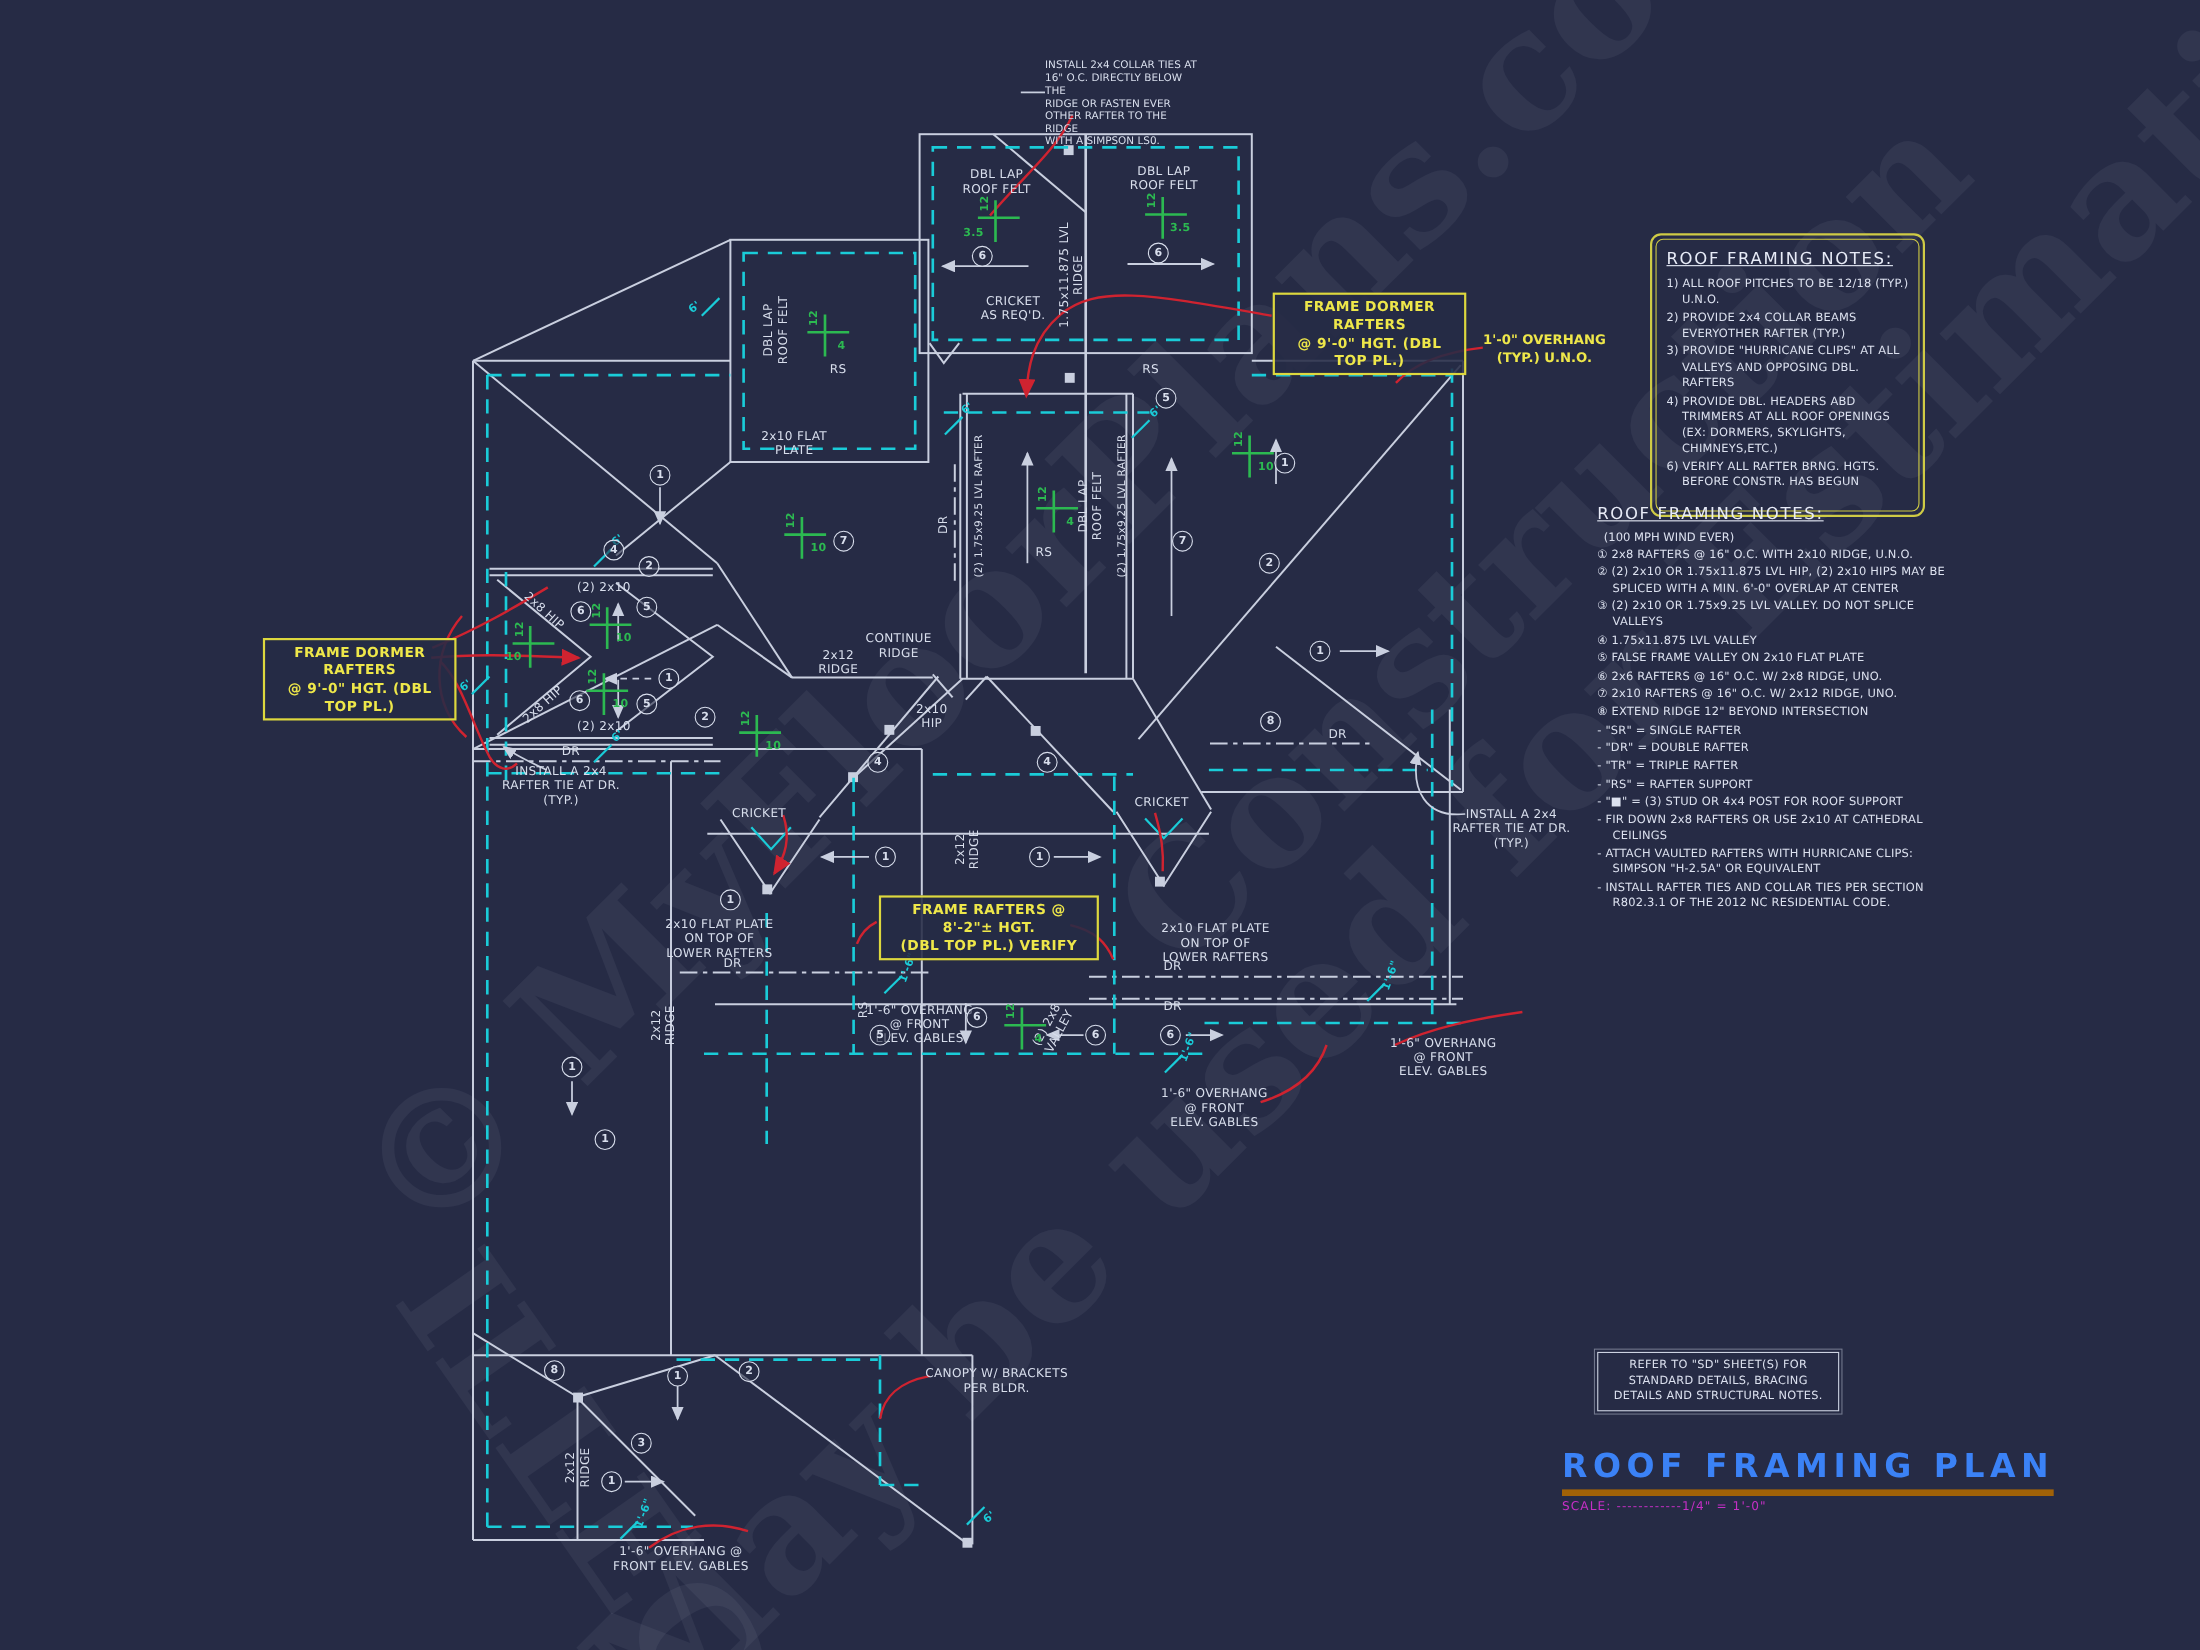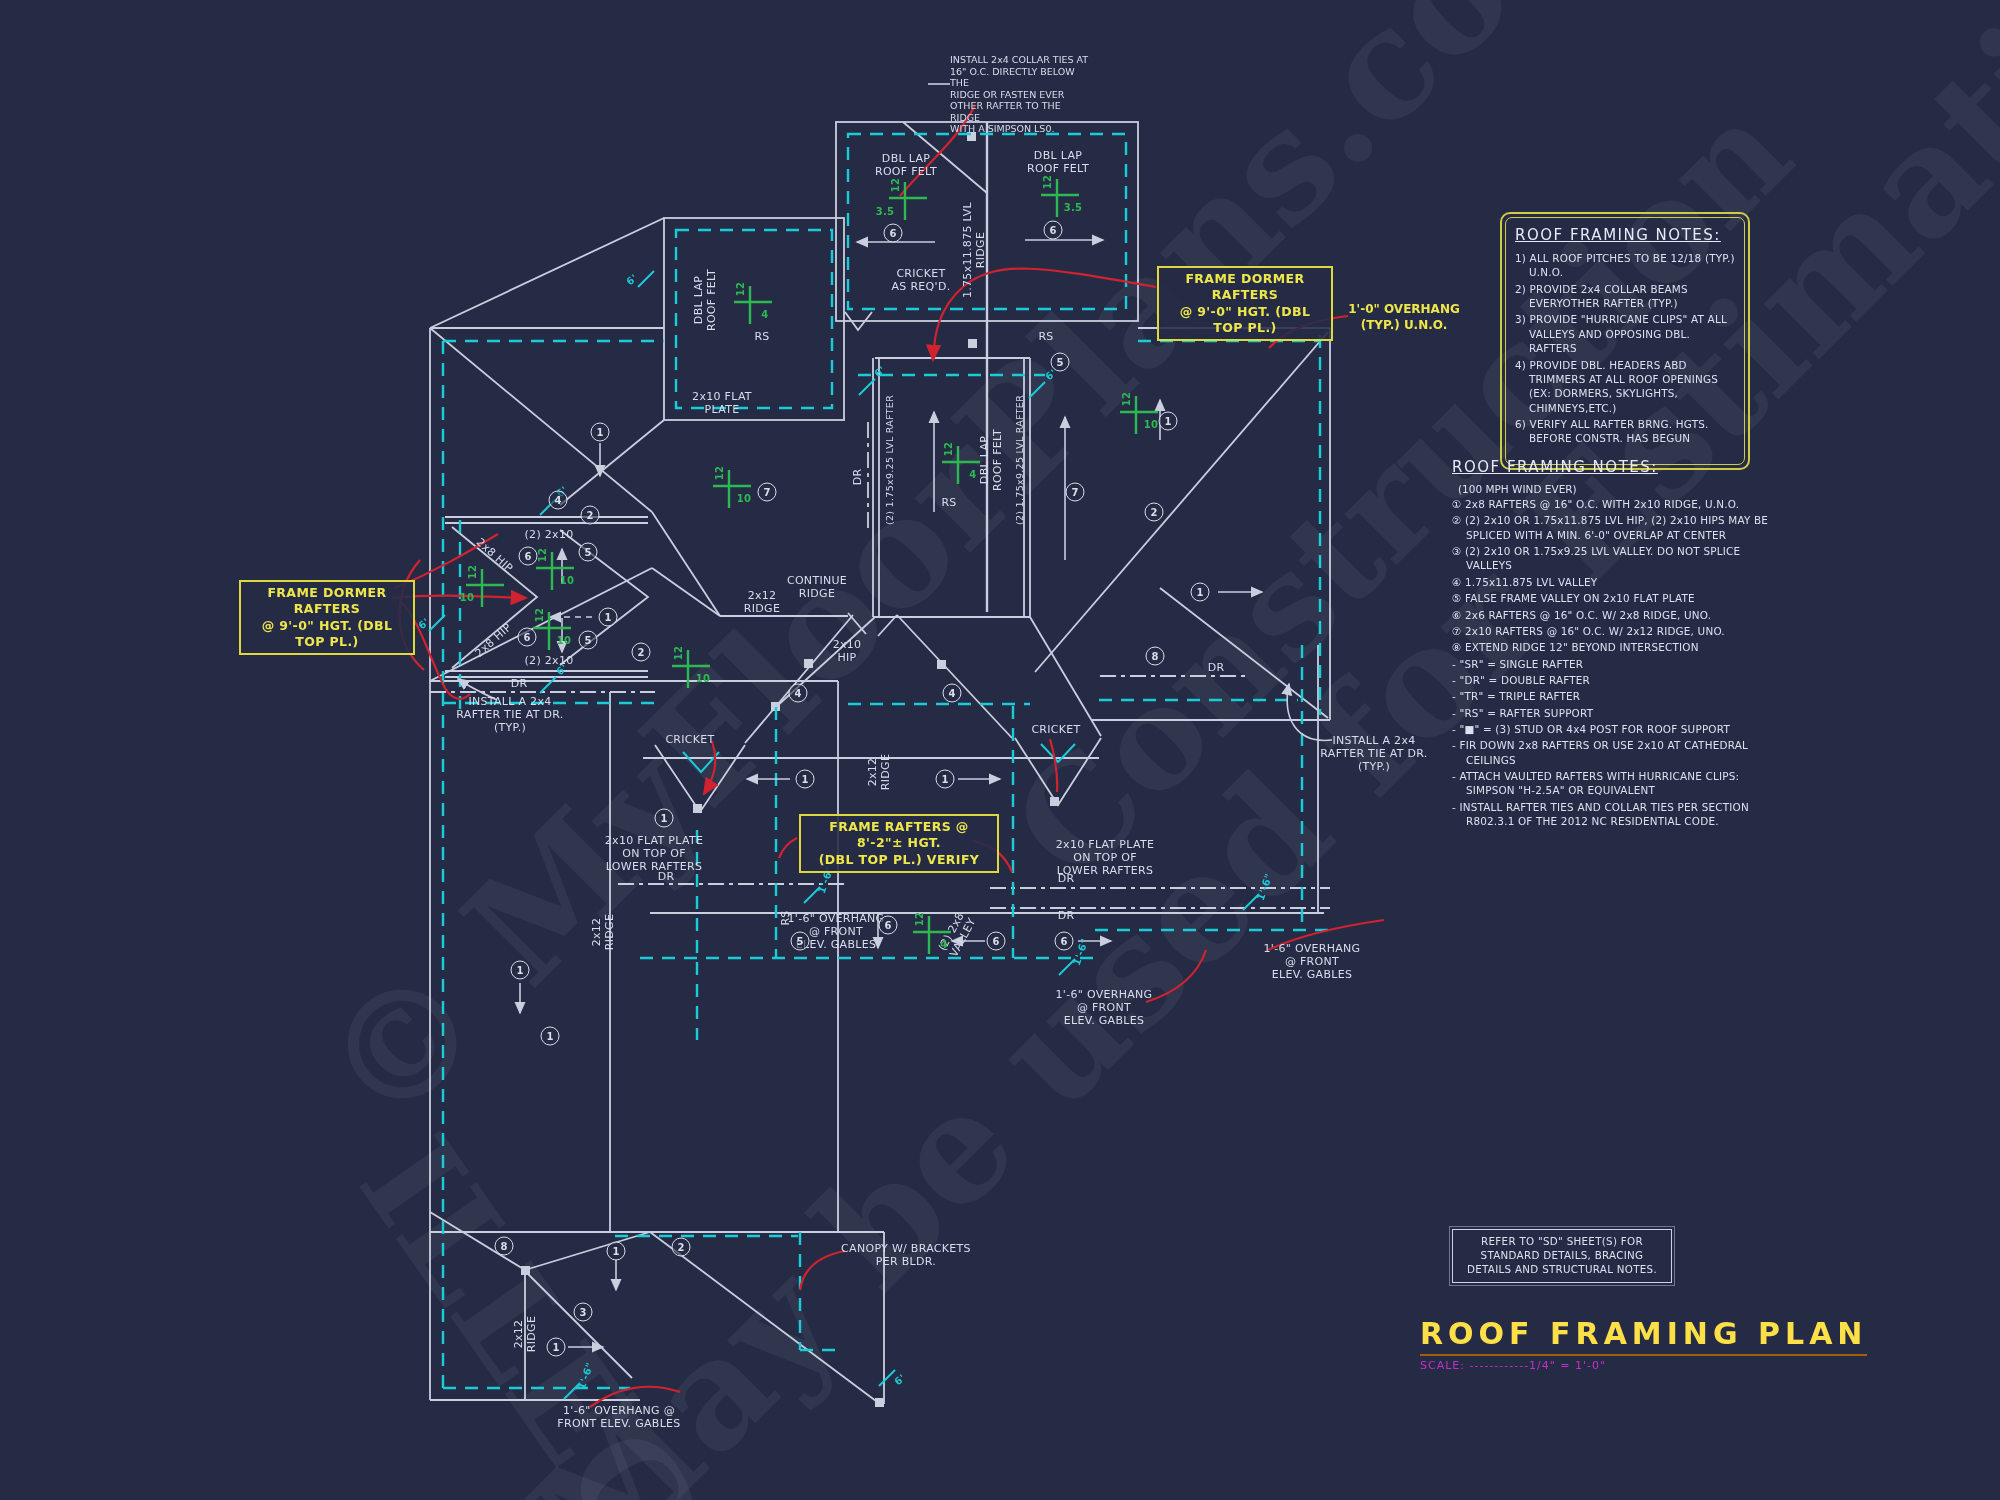--- a/index.html
+++ b/index.html
@@ -29,22 +29,22 @@
   .ybox-title,.wind-title{color:#e7ebf7;font-size:15px;font-weight:normal;letter-spacing:1.5px;
        text-decoration:underline;margin:0 0 7px 0}
   .ybox-item,.wind-item{color:#dce1ef;font-size:10.4px;line-height:1.38;padding-left:14px;
        text-indent:-14px;margin:0 0 2px 0;letter-spacing:.2px}
   .windbox{position:absolute;left:1452px;top:458px;width:318px}
   .wind-sub{color:#dce1ef;font-size:10.5px;margin:0 0 2px 6px}
   .refer{position:absolute;left:1452px;top:1229px;width:204px;border:1.5px solid #cdd3e2;
        outline:1px solid rgba(205,211,226,.45);outline-offset:2px;color:#dce1ef;font-size:10.3px;
        line-height:1.35;padding:5px 7px;text-align:center;white-space:pre-line;letter-spacing:.3px}
   .titleblk{position:absolute;left:1420px;top:1316px}
-  .titleblk h1{margin:0;color:#fde047;font-size:30px;font-weight:bold;letter-spacing:5px;
-       border-bottom:2px solid #a16207;padding-bottom:3px;display:inline-block;
+  .titleblk h1{margin:0;color:#3b82f6;font-size:30px;font-weight:bold;letter-spacing:5px;
+       border-bottom:6px solid #a16207;padding-bottom:3px;display:inline-block;
        font-family:"DejaVu Sans",sans-serif}
   .titleblk .scale{color:#c52fc6;font-size:11px;letter-spacing:1px;margin-top:3px}
 </style>
 </head>
 <body>
 
 <div id="stage">
 
   <div class="wm" style="left:350px;top:1010px;font-size:150px;transform:rotate(-45deg)">© MyFloorPlans.com</div>
   <div class="wm" style="left:395px;top:1075px;font-size:135px;transform:rotate(55deg)">ILLEGAL</div>

